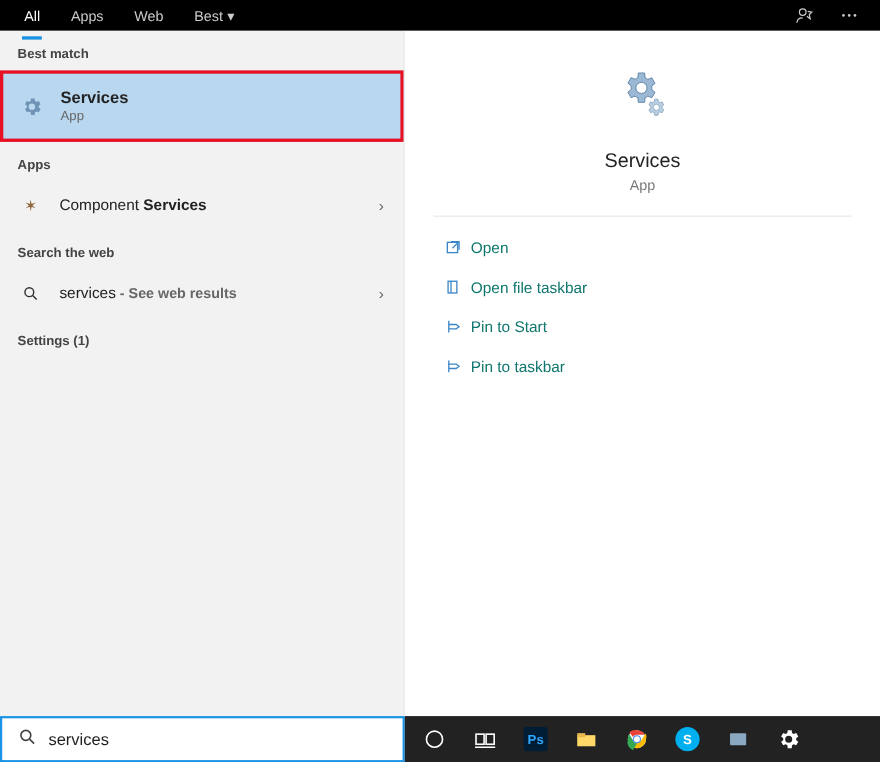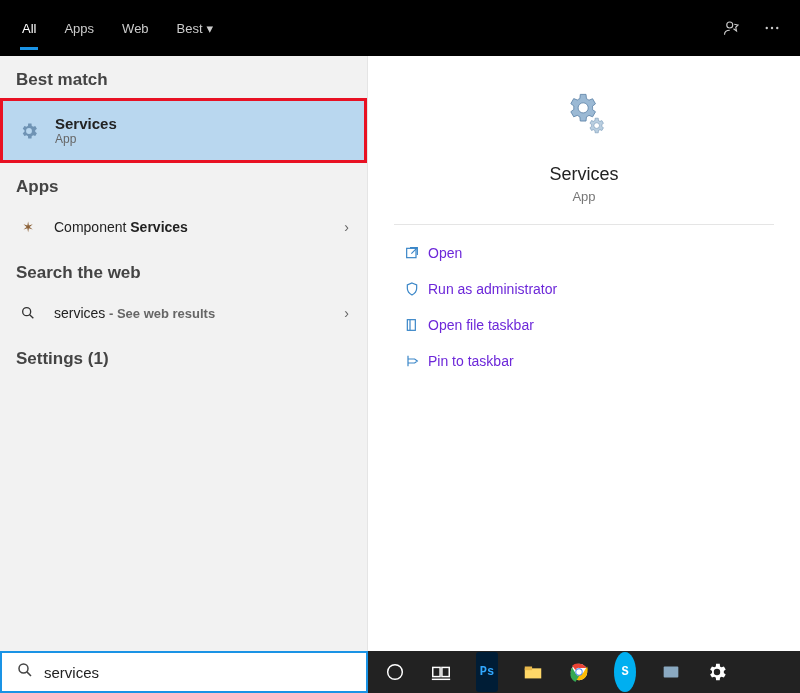--- a/index.html
+++ b/index.html
@@ -1,33 +1,33 @@
 <!DOCTYPE html>
 <html><head>
 <meta charset="utf-8">
 <style>
   * { box-sizing: border-box; margin: 0; padding: 0; font-family: "Segoe UI", Arial, sans-serif; }
   html, body { width: 800px; height: 693px; overflow: hidden; background: #fff; }
   .root { width: 800px; height: 693px; display: flex; flex-direction: column; }
 
   
-  .tabs { height: 56px; background: #000; display: flex; align-items: center; color: #ccc; font-size: 13px; padding: 0 8px; }
+  .tabs { height: 28px; background: #000; display: flex; align-items: center; color: #ccc; font-size: 13px; padding: 0 8px; }
   .tab { padding: 0 14px; height: 44px; display: flex; align-items: center; cursor: pointer; position: relative; }
   .tab.active { color: #fff; }
   .tab.active::after { content: ""; position: absolute; left: 12px; right: 12px; bottom: 0; height: 3px; background: #1a93e5; }
   .tab-spacer { flex: 1; }
   .tab-icon { width: 40px; display: flex; align-items: center; justify-content: center; height: 44px; cursor: pointer; color:#ccc;}
   .chevdown { margin-left: 4px; }
 
   
   .body { flex: 1; display: flex; min-height: 0; }
   .left { width: 368px; background: #f2f2f2; border-right: 1px solid #e5e5e5; overflow:hidden; }
   .right { flex: 1; background: #fff; display:flex; flex-direction:column; }
 
-  .section-label { font-size: 17px; color: #444; font-weight: 600; padding: 14px 16px 8px; }
+  .section-label { font-size: 12px; color: #444; font-weight: 600; padding: 14px 16px 8px; }
   .section-label.sm { font-weight: 600; }
 
   .result { display:flex; align-items:center; padding: 10px 12px 10px 16px; position: relative; cursor:pointer; }
   .result .ico { width: 24px; height:24px; display:flex; align-items:center; justify-content:center; margin-right:14px; flex:none;}
   .result .txt { flex:1; }
   .result .title { font-size: 14px; color:#222; }
   .result .title b { font-weight: 600; }
   .result .sub { font-size: 12px; color:#666; }
   .result .chev { color:#666; font-size:14px; padding:0 6px;}
   .best { background:#b9d7ef; border:3px solid #e81123; margin:0; padding:14px 12px 14px 14px; }
@@ -36,32 +36,32 @@
   .services-ico svg { width:20px; height:20px; }
   .comp-ico { color:#8c6239; font-size:14px; }
   .search-ico { color:#333; }
 
   
   .hero { display:flex; flex-direction:column; align-items:center; padding:30px 0 20px; border-bottom:1px solid #e5e5e5; margin:0 26px;}
   .hero-icon { width:64px; height:64px; margin-bottom:14px; display:flex; align-items:center; justify-content:center;}
   .hero-title { font-size:18px; color:#222; }
   .hero-sub { font-size:13px; color:#777; margin-top:4px;}
   .actions { padding: 10px 24px; }
-  .action { display:flex; align-items:center; padding:10px 4px; cursor:pointer; color:#6d28d9; font-size:14px;}
+  .action { display:flex; align-items:center; padding:10px 4px; cursor:pointer; color:#0f766e; font-size:14px;}
   .action .aico { width:32px; color:#3a86c8; display:flex; justify-content:center; flex:none;}
 
   
   .bottom { height: 42px; display:flex; }
   .searchbox { width:368px; border:2px solid #1a93e5; background:#fff; display:flex; align-items:center; padding:0 8px 0 14px; }
   .searchbox .mag { color:#444; margin-right:10px; }
   .searchbox input { border:none; outline:none; font-size:15px; flex:1; background:transparent; color:#222;}
   .taskbar { flex:1; background:#222; display:flex; align-items:center; padding:0 6px; gap:4px;}
   .tbtn { width:42px; height:42px; display:flex; align-items:center; justify-content:center; cursor:pointer; }
   .tbtn svg { width:22px; height:22px; }
-  .sq { width:22px; height:40px; display:flex; align-items:center; justify-content:center; font-size:12px; font-weight:bold; border-radius:3px;font-family:Liberation Mono, monospace;}
+  .sq { width:22px; height:22px; display:flex; align-items:center; justify-content:center; font-size:12px; font-weight:bold; border-radius:3px;}
 </style>
 </head>
 <body>
 <div class="root">
 
   <div class="tabs">
     <div class="tab active">
         <span>All</span>
       </div>
     <div class="tab">
@@ -159,33 +159,34 @@
                 <rect x="4" y="5" width="14" height="14"></rect>
                 <path d="M9 4h11v11"></path>
                 <path d="M20 4l-9 9"></path>
               </svg>
             </span>
           <span>Open</span>
         </div>
         <div class="action">
           <span class="aico">
               <svg viewBox="0 0 24 24" width="16" height="16" fill="none" stroke="#3a86c8" stroke-width="1.8">
-                <path d="M12 3l7 3v5c0 5-3 8-7 10-4-2-7-5-7-10V6z"></path>
-              </svg>
-            </span>
-          <span>Run as administrator</span>
-        </div>
-        <div class="action">
-          <span class="aico">
-              <svg viewBox="0 0 24 24" width="16" height="16" fill="none" stroke="#3a86c8" stroke-width="1.8">
                 <rect x="5" y="4" width="12" height="16"></rect>
                 <path d="M9 4v16"></path>
               </svg>
             </span>
           <span>Open file taskbar</span>
+        </div>
+        <div class="action">
+          <span class="aico">
+              <svg viewBox="0 0 24 24" width="16" height="16" fill="none" stroke="#3a86c8" stroke-width="1.8">
+                <path d="M6 9h10l4 3-4 3H6"></path>
+                <path d="M6 4v16"></path>
+              </svg>
+            </span>
+          <span>Pin to Start</span>
         </div>
         <div class="action">
           <span class="aico">
               <svg viewBox="0 0 24 24" width="16" height="16" fill="none" stroke="#3a86c8" stroke-width="1.8">
                 <path d="M6 9h10l4 3-4 3H6"></path>
                 <path d="M6 4v16"></path>
               </svg>
             </span>
           <span>Pin to taskbar</span>
         </div>

